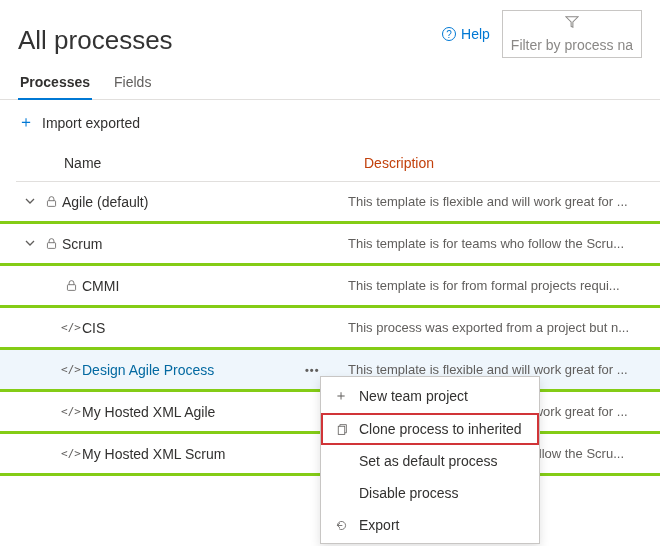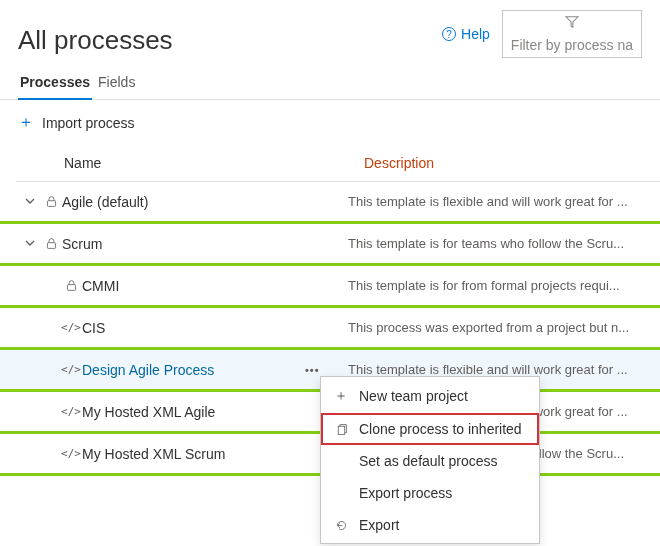--- a/index.html
+++ b/index.html
@@ -45,21 +45,21 @@
     .filter-box {
       display: flex; align-items: center; gap: 8px;
       border: 1px solid #c8c6c4; padding: 4px 8px;
       color: #8a8886;
       min-width: 140px;
       flex-direction: column;
     }
     .funnel-icon svg { display:block; }
     .tabs {
       display: flex;
-      gap: 4px;
+      gap: 20px;
       padding: 0 18px;
       border-bottom: 1px solid #e1dfdd;
       margin-top: 4px;
     }
     .tab {
       padding: 8px 2px;
       cursor: pointer;
       color: #605e5c;
     }
     .tab.active {
@@ -151,21 +151,21 @@
 </div>
 
 <div class="tabs">
   <div class="tab active">Processes</div>
   <div class="tab">Fields</div>
 </div>
 
 <div class="action-bar">
   <div class="import-btn">
     <span class="plus-icon">＋</span>
-    <span>Import process</span>
+    <span>Import exported</span>
   </div>
 </div>
 
 <div class="table">
   <div class="thead">
     <div class="col-name">Name</div>
     <div class="col-desc">Description</div>
   </div>
   <div id="table-body">
       <div class="row">
@@ -270,21 +270,21 @@
         </svg>
       </span>
       <span>Clone process to inherited</span>
     </div>
     <div class="menu-item">
       <span class="menu-icon"></span>
       <span>Set as default process</span>
     </div>
     <div class="menu-item">
       <span class="menu-icon"></span>
-      <span>Export process</span>
+      <span>Disable process</span>
     </div>
     <div class="menu-item">
       <span class="menu-icon">
         <svg width="13" height="13" viewBox="0 0 16 16">
           <path d="M3 8a5 5 0 1 1 2 4"></path>
           <path d="M6 5l-3 3 3 3M3 8h6"></path>
         </svg>
       </span>
       <span>Export</span>
     </div>

